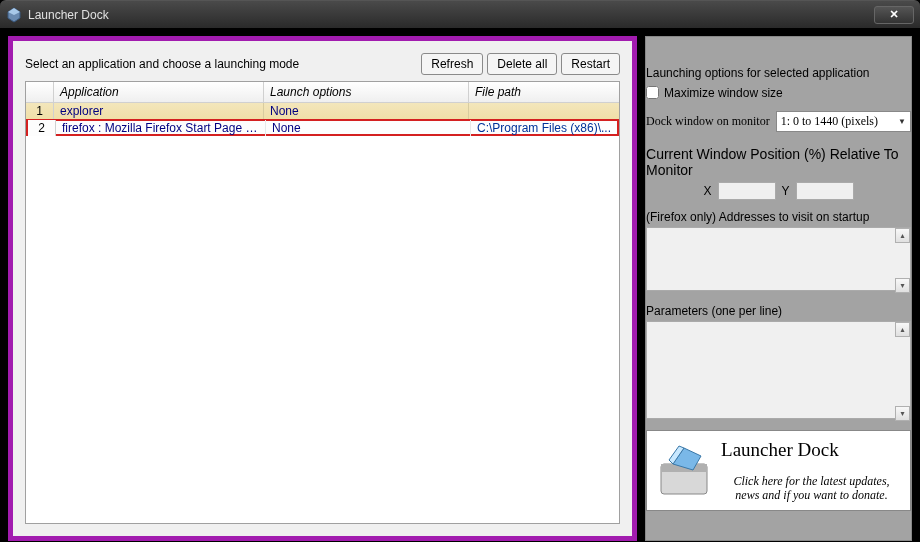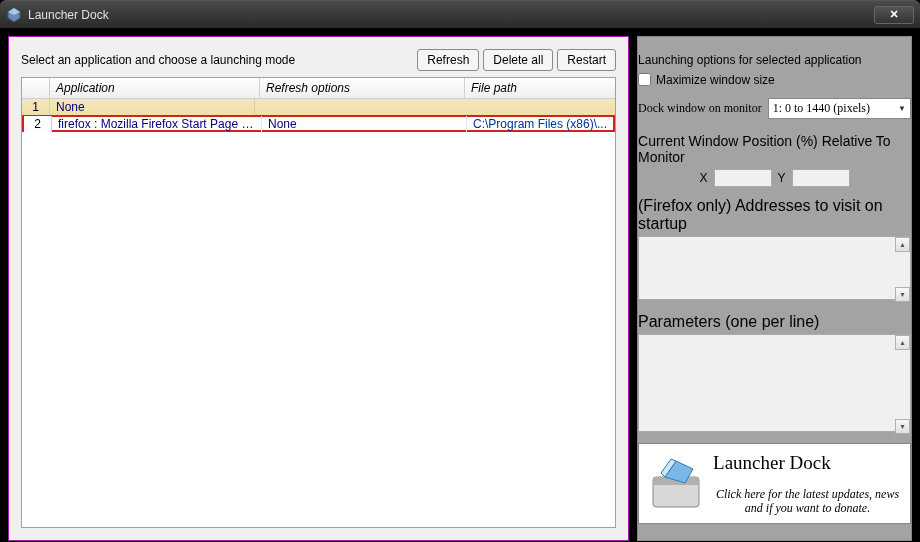--- a/index.html
+++ b/index.html
@@ -7,21 +7,21 @@
     
     .window { width: 920px; height: 542px; background: #000; display: flex; flex-direction: column; border-radius: 6px; }
     
     .titlebar { height: 28px; background: linear-gradient(to bottom, #4a4a4a, #2a2a2a); display: flex; align-items: center; padding: 0 6px; border-top: 1px solid #555; border-radius: 6px 6px 0 0; }
     .titlebar-icon { width: 16px; height: 16px; margin-right: 6px; display: inline-flex; align-items: center; justify-content: center; }
     .titlebar-title { color: #e0e0e0; font-size: 12px; flex: 1; }
     .close-btn { width: 40px; height: 18px; background: linear-gradient(to bottom, #555, #333); border: 1px solid #666; border-radius: 3px; display: flex; align-items: center; justify-content: center; color: #fff; font-size: 11px; cursor: pointer; font-weight: bold; }
     
     .window-body { flex: 1; background: #000; padding: 8px 8px 1px 8px; display: flex; gap: 8px; }
     
-    .content-pane { flex: 1; background: #f0f0f0; border: 1px solid #a21caf; display: flex; flex-direction: column; padding: 12px; }
+    .content-pane { flex: 1; background: #f0f0f0; border: 5px solid #a21caf; display: flex; flex-direction: column; padding: 12px; }
     .right-pane { width: 278px; background: #a3a3a3; border: 1px solid #888; display: flex; flex-direction: column; padding: 8px 0; justify-content: center; }
     
     .top-row { display: flex; align-items: center; margin-bottom: 6px; }
     .instruction { flex: 1; font-size: 12px; color: #000; }
     .btn-group { display: flex; gap: 4px; padding-left: 44px; }
     .btn { padding: 3px 9px; background: #f5f5f5; border: 1px solid #8a8a8a; border-radius: 3px; font-size: 12px; cursor: pointer; font-family: inherit; }
     
     .table-wrap { border: 1px solid #a0a0a0; background: #fff; flex: 1; overflow: hidden; }
     .table-header { display: flex; background: linear-gradient(to bottom, #fff, #efefef); border-bottom: 1px solid #d0d0d0; }
     .th { padding: 3px 6px; border-right: 1px solid #d0d0d0; font-size: 12px; color: #000; font-style: italic; }
@@ -55,21 +55,21 @@
     .dock-row label { font-size: 12px; }
     .dropdown { flex: 1; display: flex; align-items: center; border: 1px solid #888; background: #fff; padding: 2px 4px; font-size: 12px; position: relative; }
     .dropdown-val { flex: 1; }
     .dropdown-arrow { width: 8px; font-size: 8px; color: #333; }
     
     .pos-row { font-size: 14px; margin: 6px 0 4px; }
     .xy-row { display: flex; align-items: center; justify-content: center; gap: 6px; margin-bottom: 10px; }
     .xy-row label { font-size: 12px; }
     .xy-input { width: 58px; height: 18px; border: 1px solid #aaa; background: #f0f0f0; font-size: 12px; padding: 0 3px; }
     
-    .textbox-label { font-size: 16px; margin-bottom: 3px; }
+    .textbox-label { font-size: 12px; margin-bottom: 3px; }
     .textbox { width: 100%; border: 1px solid #aaa; background: #f0f0f0; font-size: 12px; font-family: inherit; resize: none; padding: 2px; }
     .textbox-addr { height: 64px; margin-bottom: 10px; }
     .textbox-params { height: 98px; margin-bottom: 8px; }
     
     .promo-box { border: 1px solid #888; background: #fff; padding: 8px; display: flex; align-items: center; gap: 8px; cursor: pointer; }
     .promo-icon { width: 58px; height: 58px; flex-shrink: 0; }
     .promo-text { flex: 1; }
     .promo-title { font-size: 19px; color: #000; font-family: Georgia, serif; white-space: nowrap; }
     .promo-sub { font-size: 12px; color: #000; font-style: italic; font-family: Georgia, serif; text-align: center; margin-top: 14px; line-height: 1.15; }
     .scroll-arrow { position: absolute; right: 1px; width: 15px; height: 15px; background: linear-gradient(to bottom,#f8f8f8,#e0e0e0); border: 1px solid #b0b0b0; font-size: 8px; display: flex; align-items: center; justify-content: center; color: #555; }
@@ -105,26 +105,27 @@
           <button class="btn">Refresh</button>
           <button class="btn">Delete all</button>
           <button class="btn">Restart</button>
         </div>
       </div>
 
       <div class="table-wrap">
         <div class="table-header">
           <div class="th th-num"></div>
           <div class="th th-app">Application</div>
-          <div class="th th-launch">Refresh options</div>
+          <div class="th th-launch">Launch options</div>
           <div class="th th-path">File path</div>
         </div>
         <div class="table-body">
           <div class="tr tr-1">
             <div class="td td-num">1</div>
+            <div class="td td-app">explorer</div>
             <div class="td td-launch">None</div>
           </div>
           <div class="tr tr-2">
             <div class="td td-num">2</div>
             <div class="td td-app">firefox : Mozilla Firefox Start Page - Moz...</div>
             <div class="td td-launch">None</div>
             <div class="td td-path">C:\Program Files (x86)\...</div>
           </div>
         </div>
       </div>

